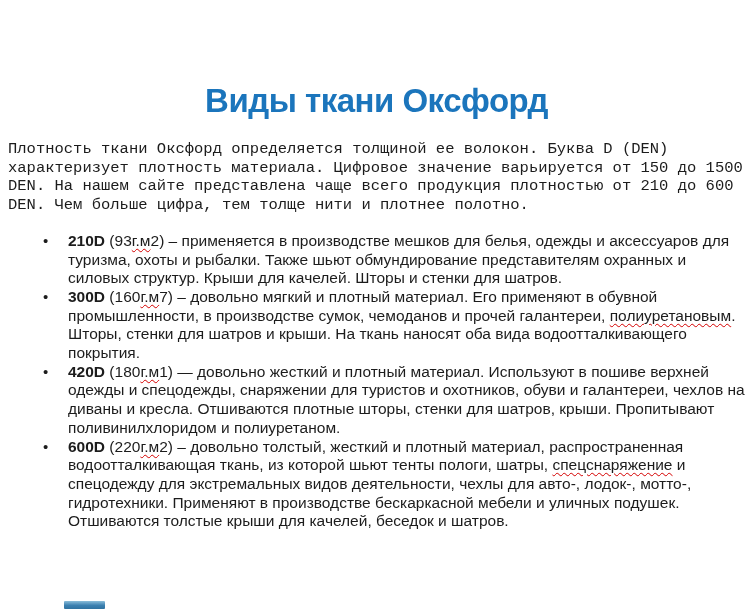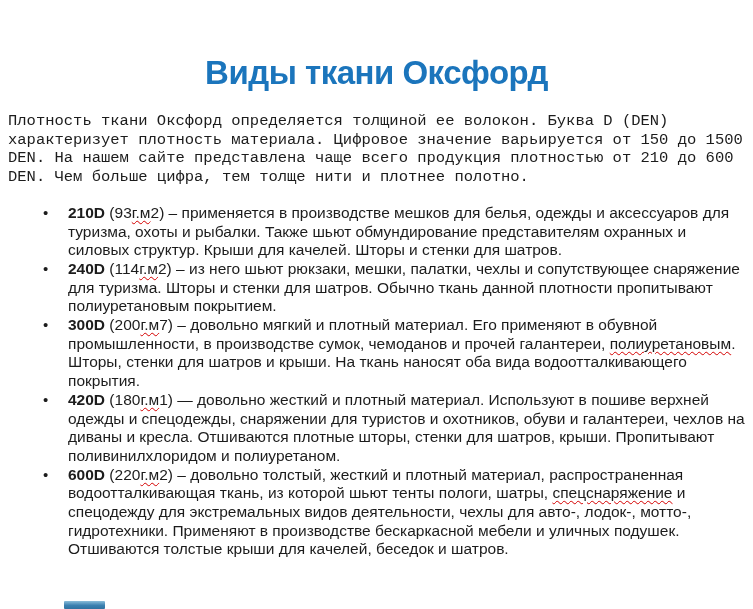--- a/index.html
+++ b/index.html
@@ -15,21 +15,21 @@
     font-family: "Liberation Sans", sans-serif;
     color: #1c1c1c;
   }
   .page {
     width: 100%;
     height: 100%;
     position: relative;
   }
   h1.title {
     margin: 0;
-    padding-top: 54px;
+    padding-top: 82px;
     text-align: center;
     color: #1b75bc;
     font-size: 33px;
     line-height: 38px;
     font-weight: bold;
     letter-spacing: -0.5px;
   }
   p.intro {
     margin: 20px 8px 0 8px;
     font-size: 15.5px;
@@ -75,19 +75,18 @@
   }
 </style>
 </head>
 <body>
 
 <div class="page">
   <h1 class="title">Виды ткани Оксфорд</h1>
   <p class="intro">Плотность ткани Оксфорд определяется толщиной ее волокон. Буква D (DEN) характеризует плотность материала. Цифровое значение варьируется от 150 до 1500 DEN. На нашем сайте представлена чаще всего продукция плотностью от 210 до 600 DEN. Чем больше цифра, тем толще нити и плотнее полотно.</p>
   <ul class="fabric-list" id="fabric-list">
       <li><span class="density">210D</span><span> (93</span><span class="misspelled">г.м</span><span>2) – применяется в производстве мешков для белья, одежды и аксессуаров для туризма, охоты и рыбалки. Также шьют обмундирование представителям охранных и силовых структур. Крыши для качелей. Шторы и стенки для шатров.</span></li>
-      <li><span class="density">240D</span><span> (114</span><span class="misspelled">г.м</span><span>2) – из него шьют рюкзаки, мешки, палатки, чехлы и сопутствующее снаряжение для туризма. Шторы и стенки для шатров. Обычно ткань данной плотности пропитывают полиуретановым покрытием.</span></li>
-      <li><span class="density">300D</span><span> (200</span><span class="misspelled">г.м</span><span>7) – довольно мягкий и плотный материал. Его применяют в обувной промышленности, в производстве сумок, чемоданов и прочей галантереи, </span><span class="misspelled">полиуретановым</span><span>. Шторы, стенки для шатров и крыши. На ткань наносят оба вида водоотталкивающего покрытия.</span></li>
+      <li><span class="density">300D</span><span> (160</span><span class="misspelled">г.м</span><span>7) – довольно мягкий и плотный материал. Его применяют в обувной промышленности, в производстве сумок, чемоданов и прочей галантереи, </span><span class="misspelled">полиуретановым</span><span>. Шторы, стенки для шатров и крыши. На ткань наносят оба вида водоотталкивающего покрытия.</span></li>
       <li><span class="density">420D</span><span> (180</span><span class="misspelled">г.м</span><span>1) — довольно жесткий и плотный материал. Используют в пошиве верхней одежды и спецодежды, снаряжении для туристов и охотников, обуви и галантереи, чехлов на диваны и кресла. Отшиваются плотные шторы, стенки для шатров, крыши. Пропитывают поливинилхлоридом и полиуретаном.</span></li>
       <li><span class="density">600D</span><span> (220</span><span class="misspelled">г.м</span><span>2) – довольно толстый, жесткий и плотный материал, распространенная водоотталкивающая ткань, из которой шьют тенты пологи, шатры, </span><span class="misspelled">спецснаряжение</span><span> и спецодежду для экстремальных видов деятельности, чехлы для авто-, лодок-, мотто-, гидротехники. Применяют в производстве бескаркасной мебели и уличных подушек. Отшиваются толстые крыши для качелей, беседок и шатров.</span></li>
     </ul>
   <div class="bottom-bar"></div>
 </div>
 
 </body></html>

